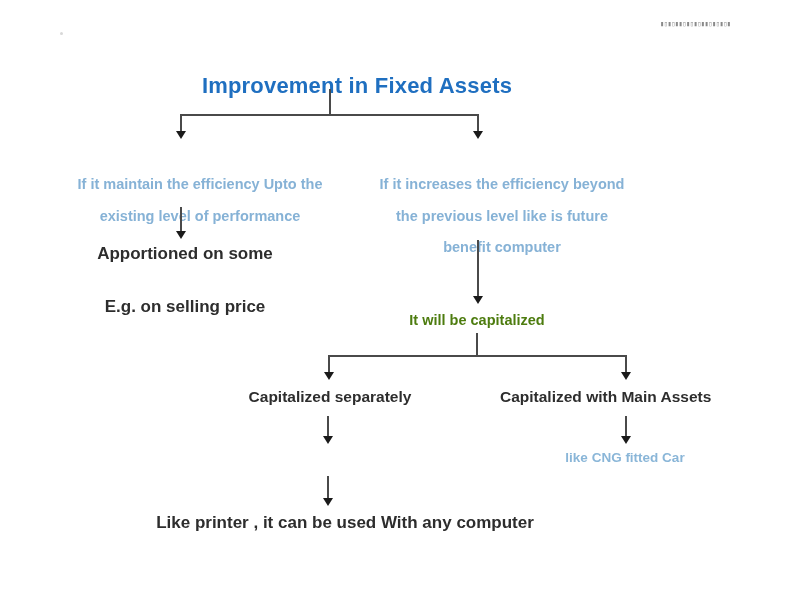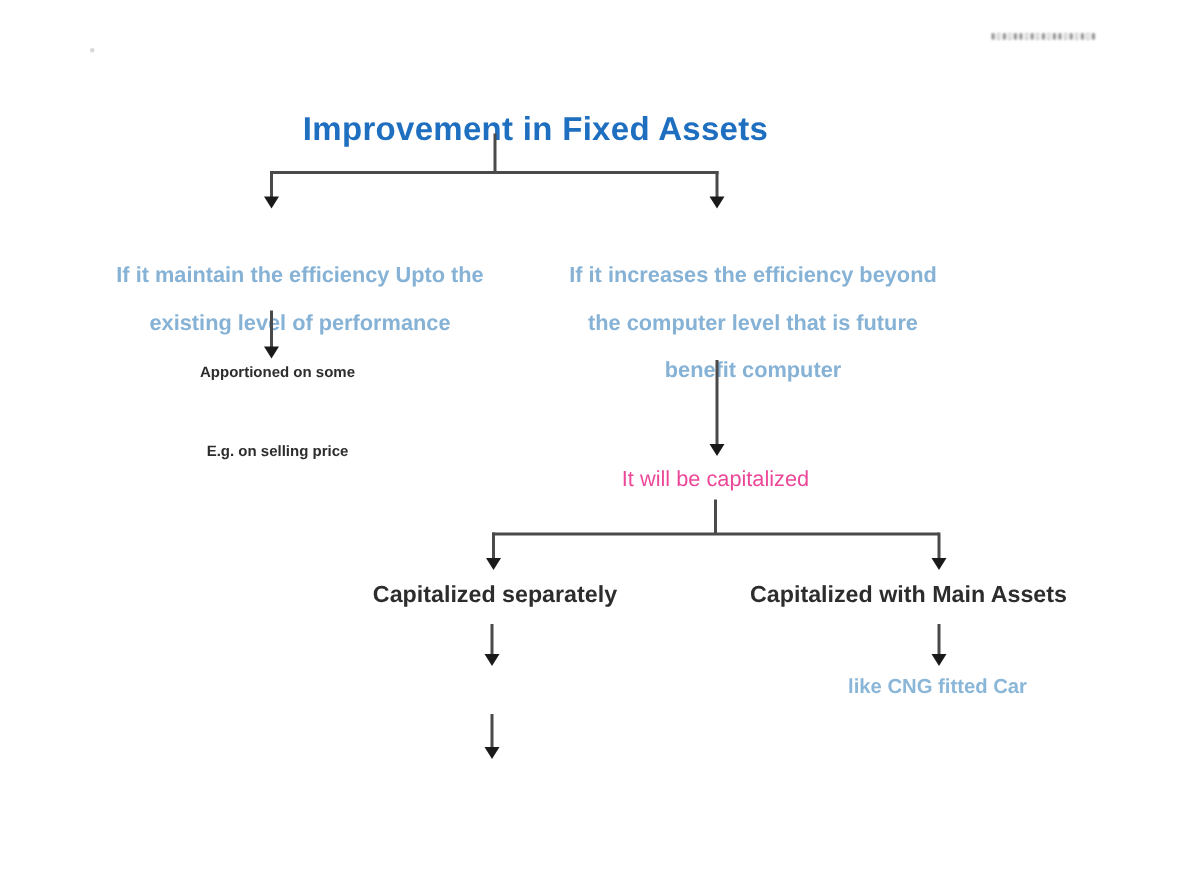--- a/index.html
+++ b/index.html
@@ -37,27 +37,27 @@
     font-weight: 600;
     margin-top: 23px;
   }
   .blue-sub {
     color: #8ab6d8;
     font-size: 13.5px;
     font-weight: 600;
   }
   .dark {
     color: #2d2d2d;
-    font-size: 10px;
+    font-size: 17px;
     font-weight: 600;
   }
   .dark-bold {
-    color: #ec4899;
+    color: #4d7c0f;
     font-size: 14.5px;
-    font-weight: normal;
+    font-weight: bold;
   }
 
   
   .vline {
     position: absolute;
     background: #4a4a4a;
     width: 2px;
   }
   .hline {
     position: absolute;
@@ -117,21 +117,21 @@
   <div class="node blue" style="left:40px; top:150px; width:320px;">If  it maintain the efficiency Upto the</div>
   <div class="node blue" style="left:40px; top:182px; width:320px;">existing level of performance</div>
 
   <div class="vline" style="left:180px; top:207px; height:26px;"></div>
   <div class="arrowhead" style="left:176px; top:231px;"></div>
 
   <div class="node dark" style="left:70px; top:241px; width:230px;">Apportioned on some</div>
   <div class="node dark" style="left:70px; top:294px; width:230px;">E.g. on selling price</div>
 
   <div class="node blue" style="left:352px; top:150px; width:300px;">If it increases the efficiency beyond</div>
-  <div class="node blue" style="left:352px; top:182px; width:300px;">the computer level that is future</div>
+  <div class="node blue" style="left:352px; top:182px; width:300px;">the previous level like is future</div>
   <div class="node blue" style="left:352px; top:213px; width:300px;">benefit computer</div>
 
   <div class="vline" style="left:477px; top:240px; height:58px;"></div>
   <div class="arrowhead" style="left:473px; top:296px;"></div>
 
   <div class="node dark-bold" style="left:352px; top:309px; width:250px;">It will be capitalized</div>
 
   <div class="vline" style="left:476px; top:333px; height:23px;"></div>
   <div class="hline" style="left:328px; top:355px; width:298px;"></div>
   <div class="vline" style="left:328px; top:355px; height:19px;"></div>
@@ -145,14 +145,15 @@
   <div class="vline" style="left:327px; top:416px; height:22px;"></div>
   <div class="arrowhead" style="left:323px; top:436px;"></div>
   <div class="vline" style="left:625px; top:416px; height:22px;"></div>
   <div class="arrowhead" style="left:621px; top:436px;"></div>
 
   <div class="node blue-sub" style="left:525px; top:448px; width:200px;">like CNG fitted Car</div>
 
   <div class="vline" style="left:327px; top:476px; height:24px;"></div>
   <div class="arrowhead" style="left:323px; top:498px;"></div>
 
+  <div class="node dark" style="left:135px; top:510px; width:420px;">Like printer , it can be used With any computer</div>
 
 </div>
 
 </body></html>

